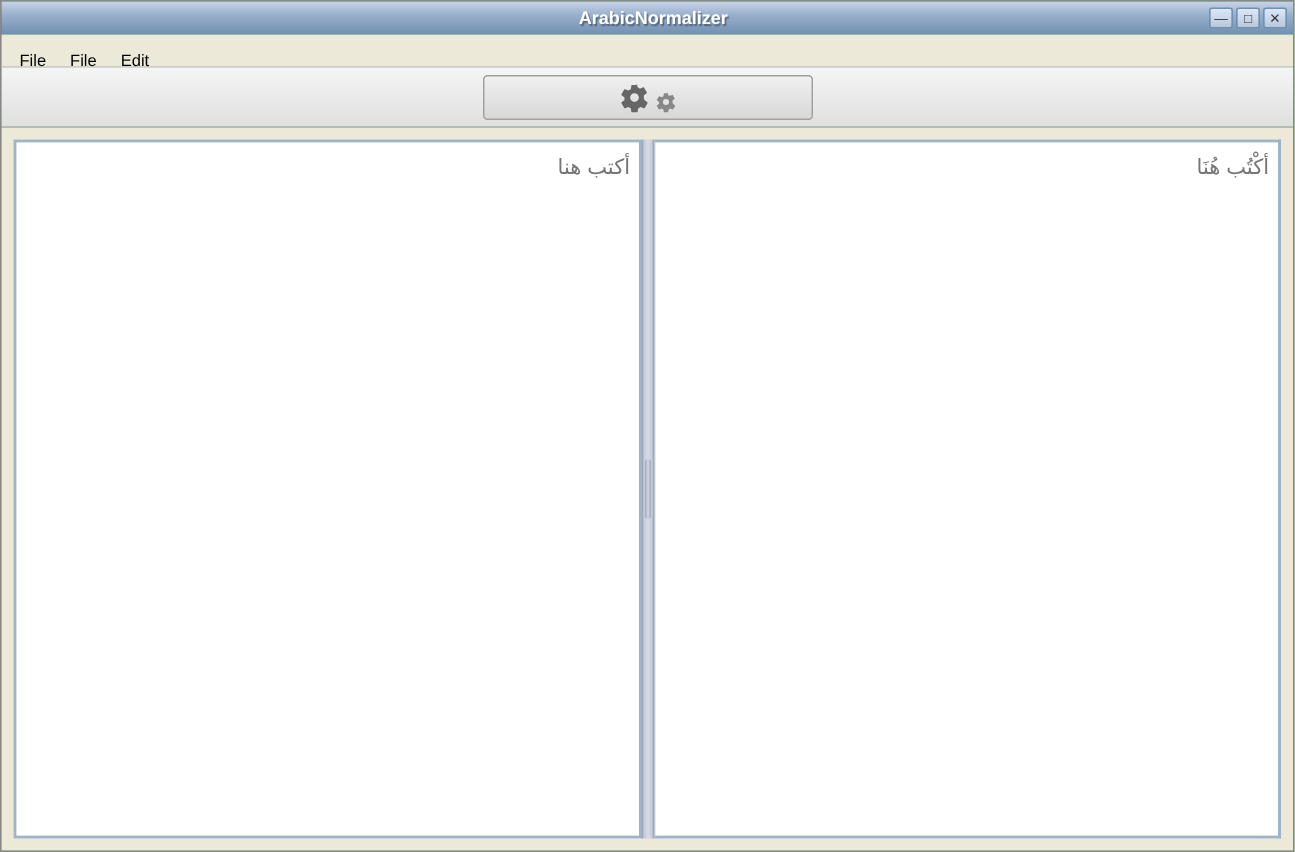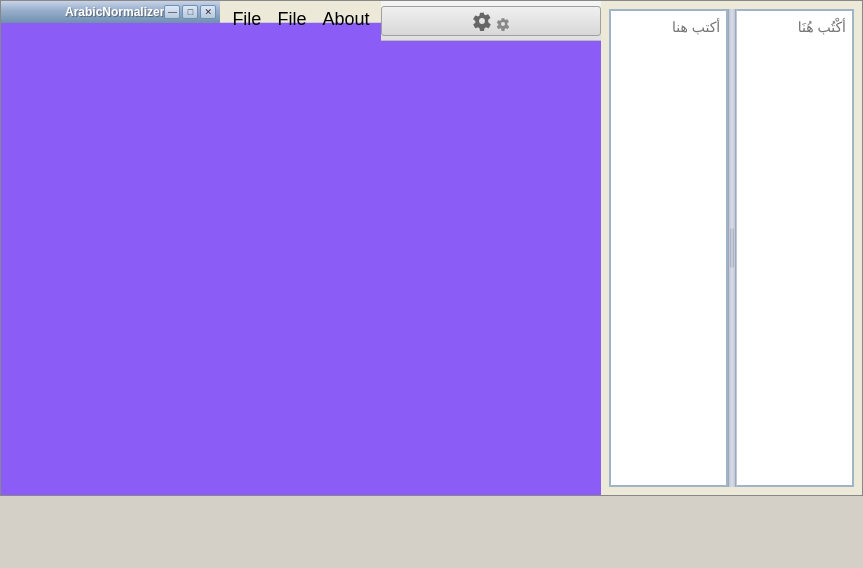--- a/index.html
+++ b/index.html
@@ -12,25 +12,25 @@
       width: 863px;
       height: 568px;
       background: #d4d0c8;
       font-family: 'Segoe UI', Tahoma, Arial, sans-serif;
       font-size: 13px;
       overflow: hidden;
     }
 
     .window {
       width: 863px;
-      height: 496px;
-      background: #8b5cf6;
+      height: 568px;
+      background: #15803d;
       border: 1px solid #888;
       display: flex;
-      flex-direction: row;
+      flex-direction: column;
     }
 
     .title-bar {
       background: linear-gradient(to bottom, #c8d4e8 0%, #9ab0cc 40%, #7090b0 100%);
       height: 22px;
       display: flex;
       align-items: center;
       justify-content: space-between;
       padding: 0 4px;
       flex-shrink: 0;
@@ -70,21 +70,21 @@
       display: flex;
       align-items: center;
       padding: 0 4px;
       border-bottom: 1px solid #ccc;
       flex-shrink: 0;
     }
 
     .menu-item {
       padding: 2px 8px;
       cursor: pointer;
-      font-size: 18px;
+      font-size: 11px;
       color: #000;
       border-radius: 2px;
       margin-top: 15px;
     }
 
     .toolbar {
       background: linear-gradient(to bottom, #f5f5f5, #e0e0e0);
       height: 40px;
       display: flex;
       align-items: center;
@@ -193,21 +193,21 @@
   </div>
 
   <div class="menu-bar">
     <div class="menu-item">
       <span>File</span>
     </div>
     <div class="menu-item">
       <span>File</span>
     </div>
     <div class="menu-item">
-      <span>About</span>
+      <span>Edit</span>
     </div>
   </div>
 
   <div class="toolbar">
     <div class="toolbar-btn">
       <svg class="gear-svg" viewBox="0 0 24 24" fill="#666">
         <path d="M12 15.5A3.5 3.5 0 018.5 12 3.5 3.5 0 0112 8.5a3.5 3.5 0 013.5 3.5 3.5 3.5 0 01-3.5 3.5m7.43-2.92c.04-.34.07-.68.07-1.08s-.03-.74-.07-1.08l2.32-1.8c.21-.17.27-.46.14-.7l-2.2-3.8c-.13-.24-.42-.32-.66-.24l-2.74 1.1c-.57-.44-1.18-.81-1.86-1.09l-.42-2.9A.54.54 0 0014 2h-4a.54.54 0 00-.54.46l-.42 2.9c-.68.28-1.29.65-1.86 1.09L4.44 5.36c-.24-.08-.53 0-.66.24L1.58 9.4c-.13.24-.07.53.14.7l2.32 1.8c-.04.34-.07.69-.07 1.08s.03.74.07 1.08L1.72 15.86c-.21.17-.27.46-.14.7l2.2 3.8c.13.24.42.32.66.24l2.74-1.1c.57.44 1.18.81 1.86 1.09l.42 2.9c.08.44.46.46.54.46h4c.08 0 .46-.02.54-.46l.42-2.9c.68-.28 1.29-.65 1.86-1.09l2.74 1.1c.24.08.53 0 .66-.24l2.2-3.8c.13-.24.07-.53-.14-.7l-2.32-1.8z"></path>
       </svg>
       <svg class="gear-svg" viewBox="0 0 24 24" fill="#888" style="width:14px;height:14px;margin-top:6px;">
         <path d="M12 15.5A3.5 3.5 0 018.5 12 3.5 3.5 0 0112 8.5a3.5 3.5 0 013.5 3.5 3.5 3.5 0 01-3.5 3.5m7.43-2.92c.04-.34.07-.68.07-1.08s-.03-.74-.07-1.08l2.32-1.8c.21-.17.27-.46.14-.7l-2.2-3.8c-.13-.24-.42-.32-.66-.24l-2.74 1.1c-.57-.44-1.18-.81-1.86-1.09l-.42-2.9A.54.54 0 0014 2h-4a.54.54 0 00-.54.46l-.42 2.9c-.68.28-1.29.65-1.86 1.09L4.44 5.36c-.24-.08-.53 0-.66.24L1.58 9.4c-.13.24-.07.53.14.7l2.32 1.8c-.04.34-.07.69-.07 1.08s.03.74.07 1.08L1.72 15.86c-.21.17-.27.46-.14.7l2.2 3.8c.13.24.42.32.66.24l2.74-1.1c.57.44 1.18.81 1.86 1.09l.42 2.9c.08.44.46.46.54.46h4c.08 0 .46-.02.54-.46l.42-2.9c.68-.28 1.29-.65 1.86-1.09l2.74 1.1c.24.08.53 0 .66-.24l2.2-3.8c.13-.24.07-.53-.14-.7l-2.32-1.8z"></path>

